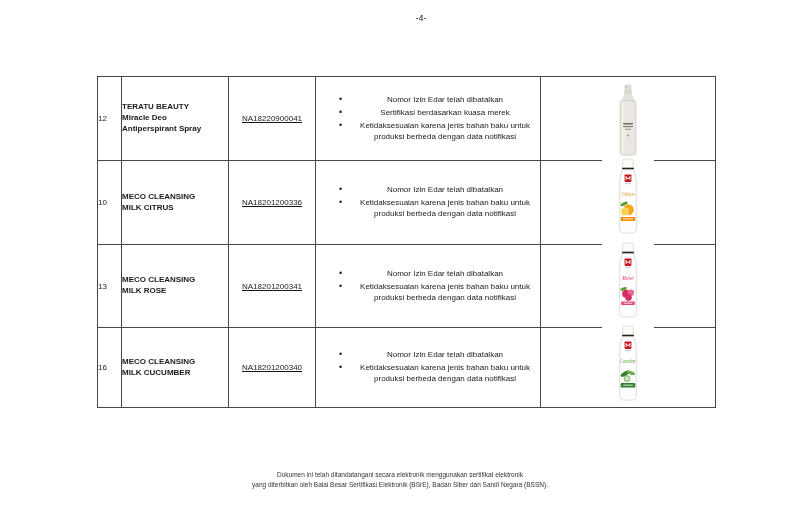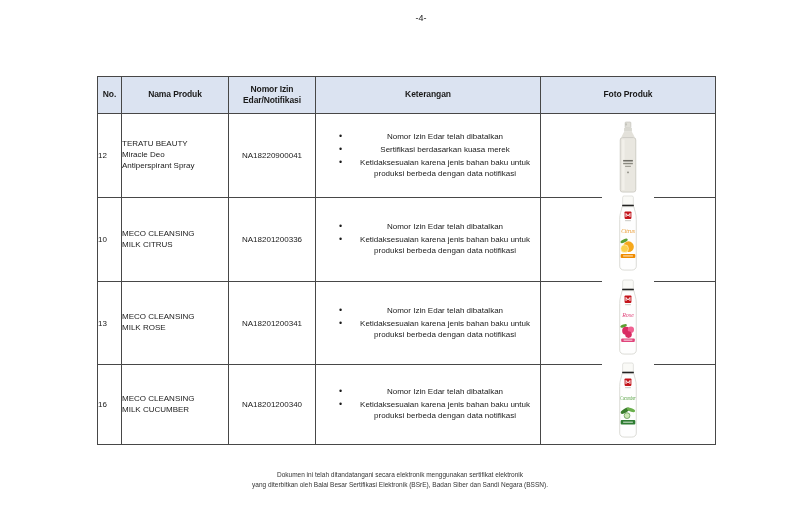--- a/index.html
+++ b/index.html
@@ -20,22 +20,22 @@
     border:1px solid #474747;font-size:8px;vertical-align:middle;
     padding:0;overflow:visible;
   }
   tr.hdr{height:37px;}
   tr.hdr td{
     background:var(--header-bg);font-weight:bold;text-align:center;
     font-size:8.5px;line-height:1.3;letter-spacing:-0.1px;
   }
   tr.r12{height:84px;} tr.r13{height:84px;} tr.r14{height:83px;} tr.r15{height:80px;}
   td.c-no{text-align:left;}
-  td.c-nama{padding:0 5px 0 8px;line-height:1.35;}
-  td.c-nomor{text-align:center;}
+  td.c-nama{padding:0 5px 0 8px;line-height:1.35;font-weight:bold;}
+  td.c-nomor{text-align:center;text-decoration:underline;}
   td.c-ket{padding:4px 6px 4px 0;}
   td.c-ket ul{margin:0 0 0 21px;padding:0;list-style:none;}
   td.c-ket li{position:relative;padding-left:13px;margin:2.5px 0;line-height:1.32;text-align:center;}
   td.c-ket li::before{content:"\2022";position:absolute;left:2px;top:-1px;font-size:9px;}
   td.c-foto{position:relative;}
   .photo{
     position:absolute;left:50%;transform:translateX(-50%);
     background:#ffffff;display:flex;align-items:center;justify-content:center;z-index:2;
   }
   .photo.spray{top:6px;width:44px;height:76px;}
@@ -52,27 +52,20 @@
 
 <table class="produk" style="--header-bg: #dbe3f1;">
   <colgroup>
     <col style="width:24px">
       <col style="width:107px">
       <col style="width:87px">
       <col style="width:225px">
       <col style="width:175px">
   </colgroup>
   <tbody>
-  <tr class="hdr">
-    <td>No.</td>
-    <td>Nama Produk</td>
-    <td>Nomor Izin<br>Edar/Notifikasi</td>
-    <td>Keterangan</td>
-    <td>Foto Produk</td>
-  </tr>
 
   <tr class="r12">
     <td class="c-no">12</td>
     <td class="c-nama">TERATU BEAUTY<br>Miracle Deo<br>Antiperspirant Spray</td>
     <td class="c-nomor">NA18220900041</td>
     <td class="c-ket">
       <ul>
             <li>Nomor Izin Edar telah dibatalkan</li>
             <li>Sertifikasi berdasarkan kuasa merek</li>
             <li>Ketidaksesuaian karena jenis bahan baku untuk produksi berbeda dengan data notifikasi</li>

